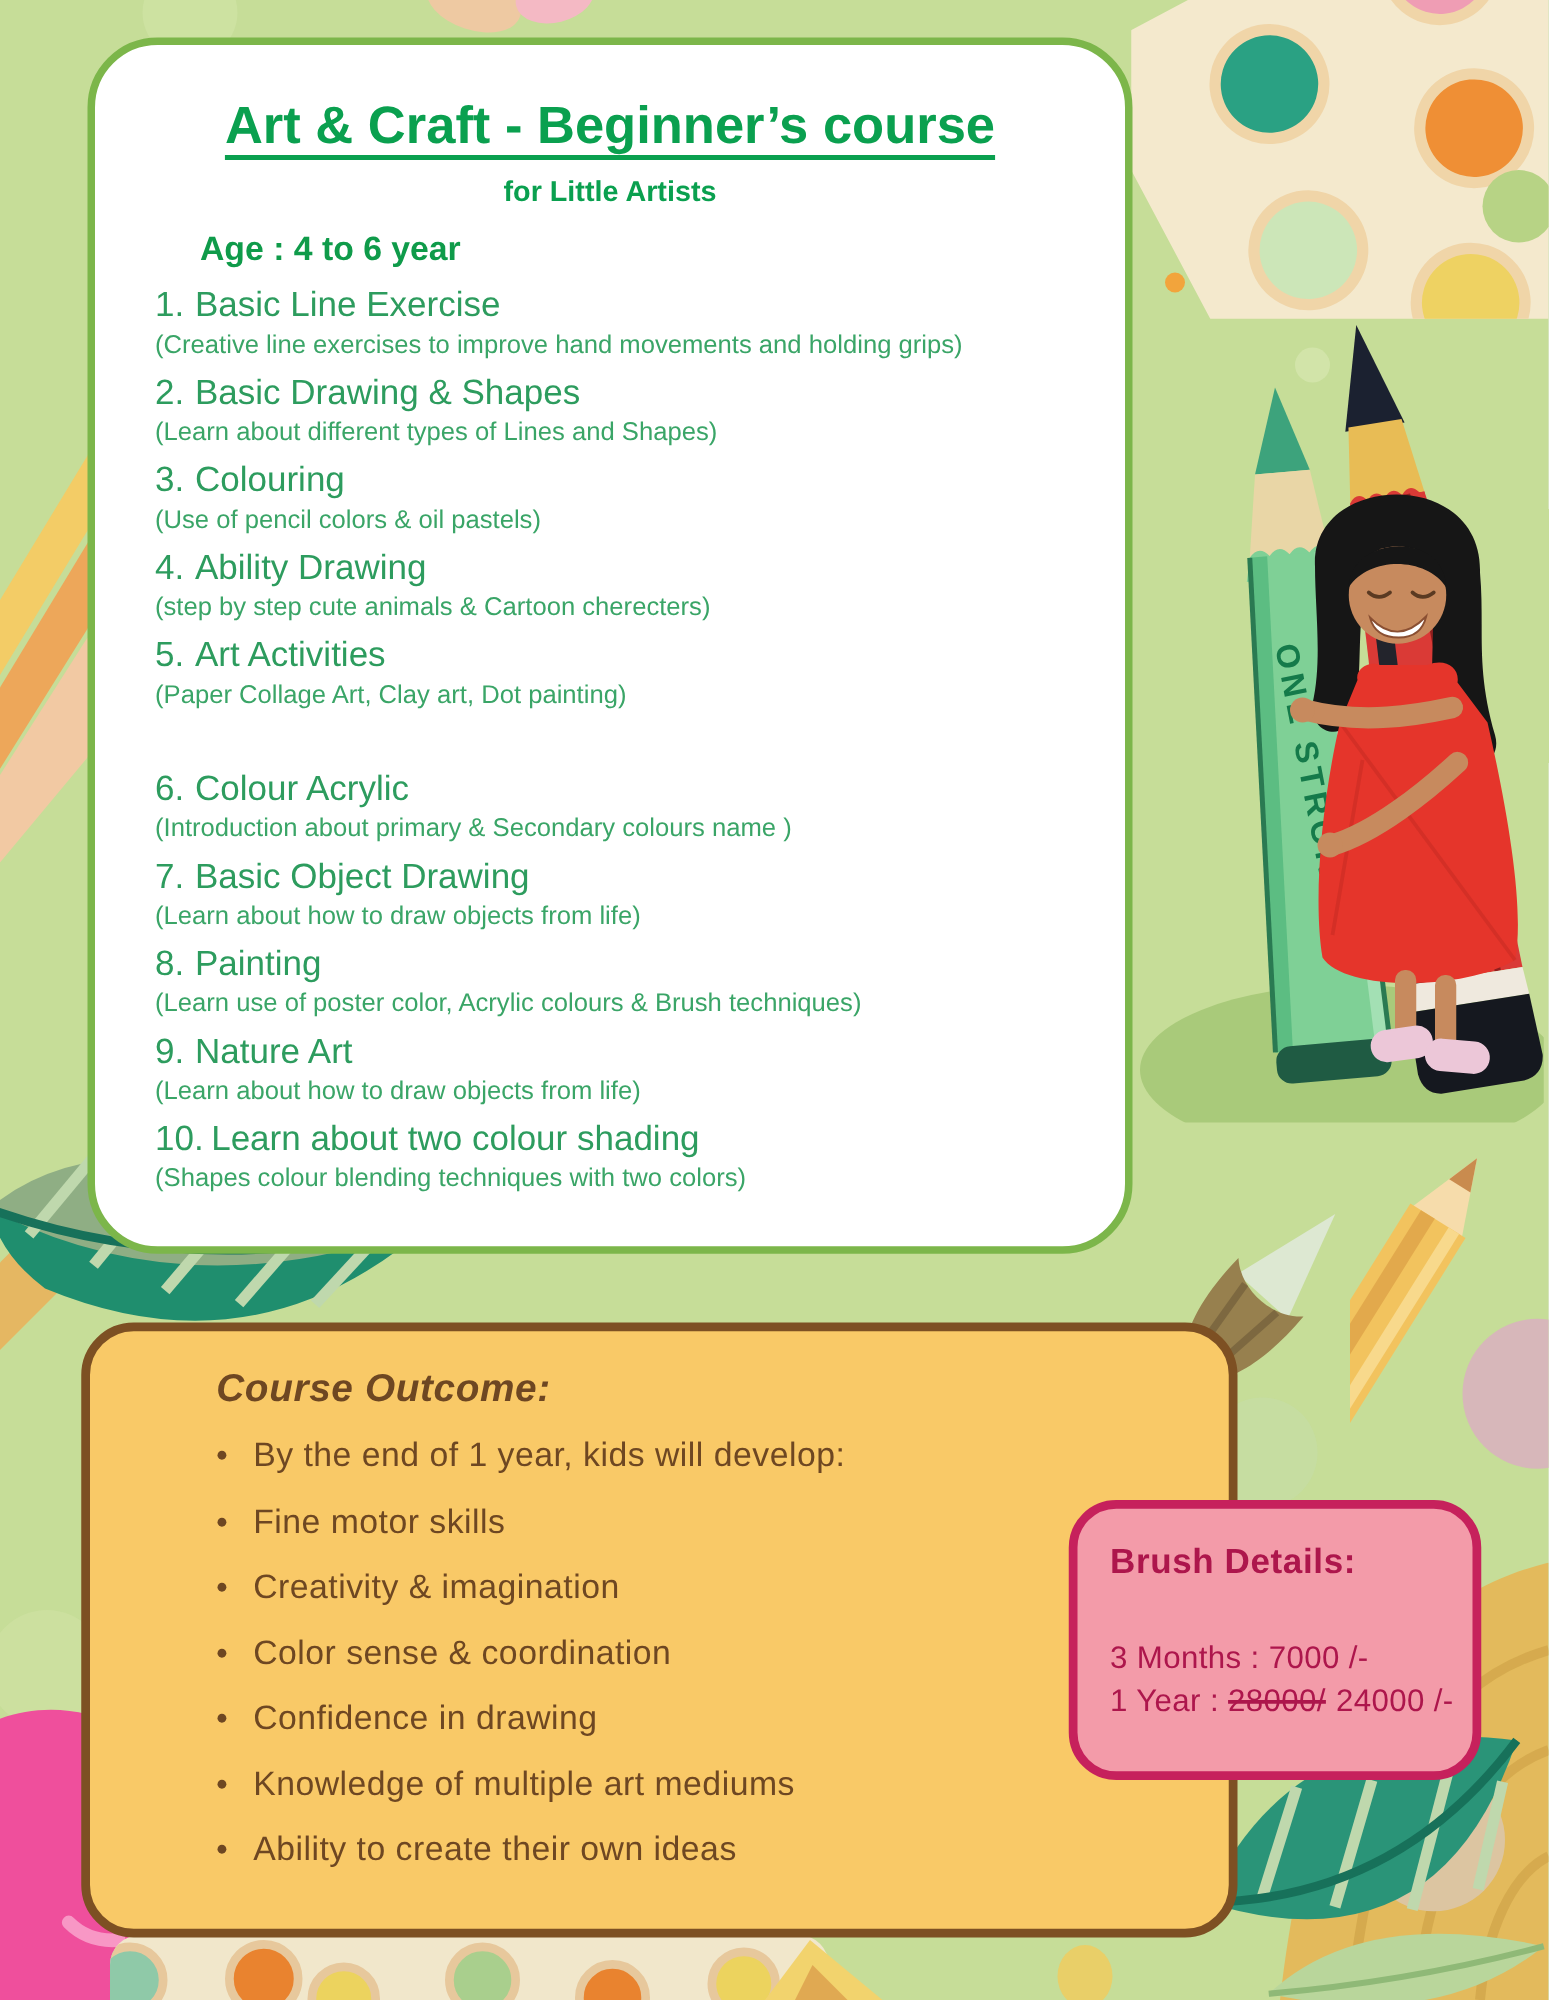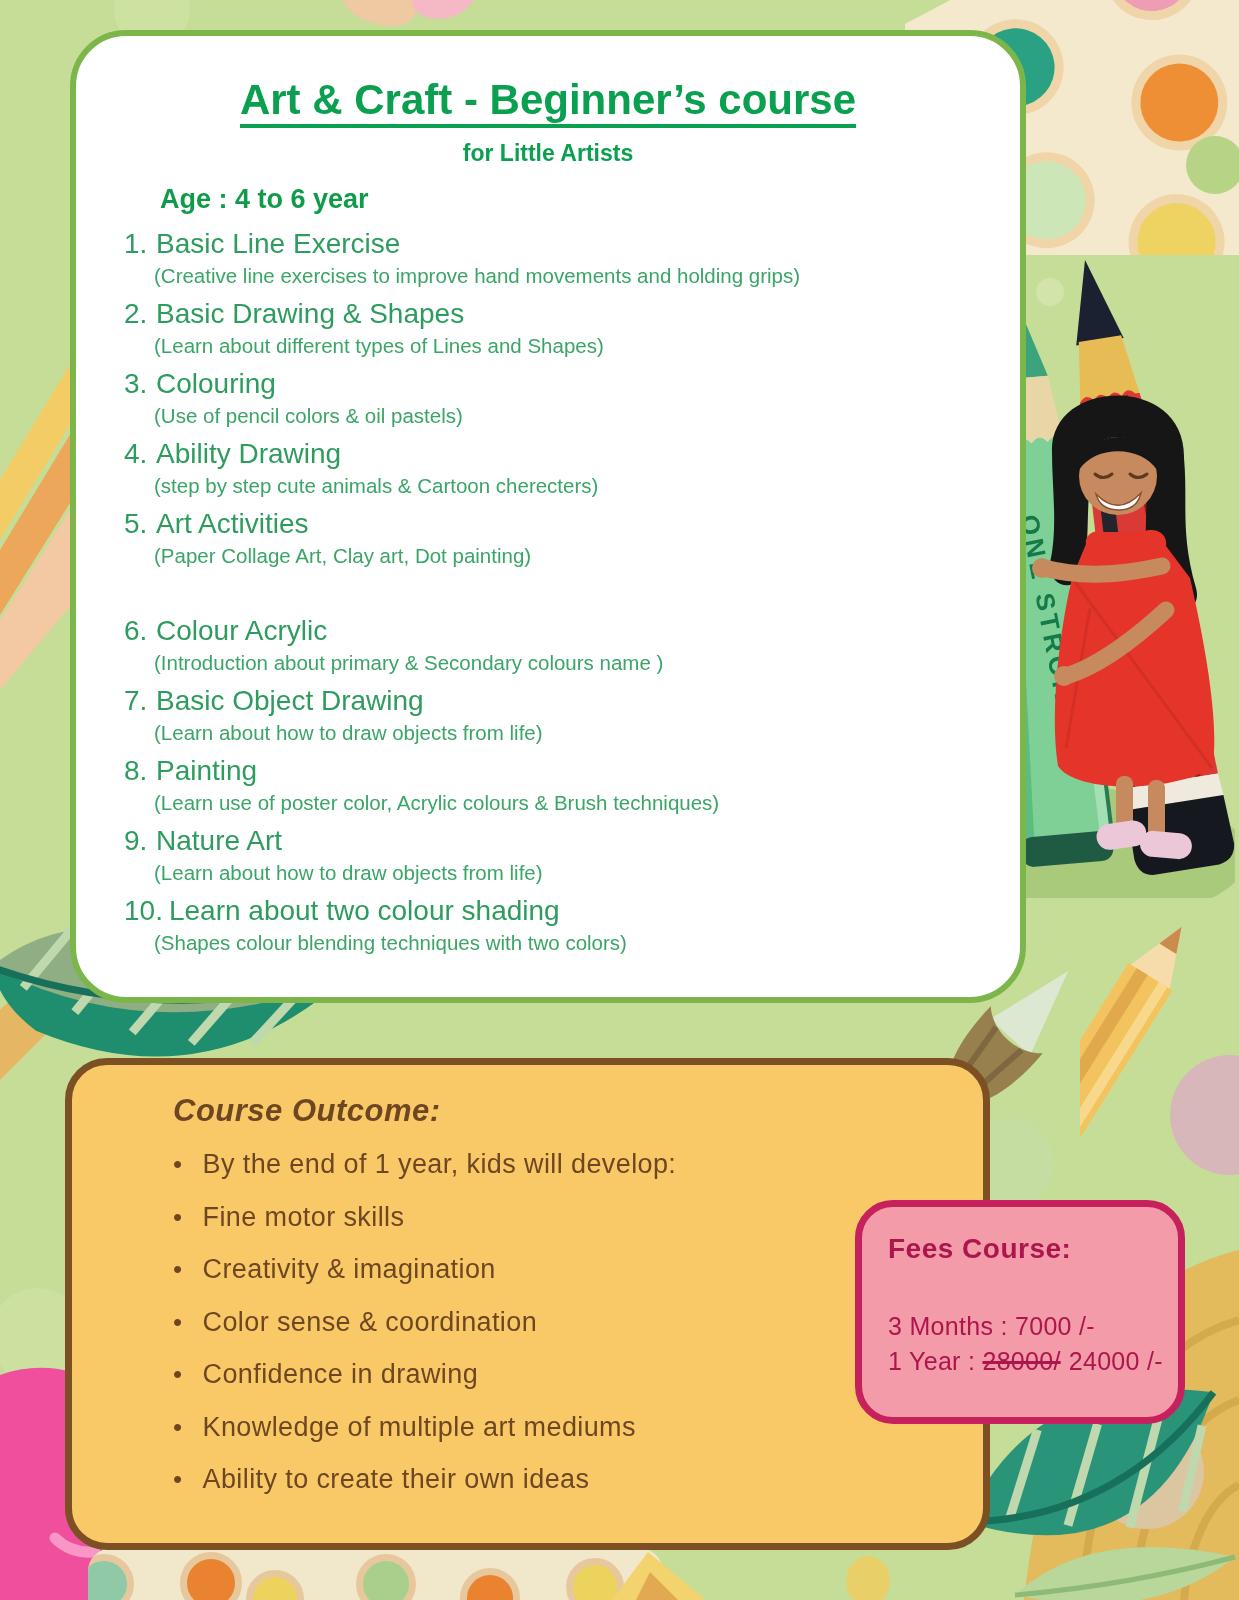--- a/index.html
+++ b/index.html
@@ -5,42 +5,42 @@
   html,body{margin:0;padding:0;background:#e9eef0;}
   #canvas{
     position:relative; width:1239px; height:1600px; overflow:hidden;
     background:#c6dd98;
     font-family:"Liberation Sans", sans-serif;
   }
   .abs{position:absolute;}
 
   
   .course-card{
-    left:70px; top:30px; width:956px; height:973px;
+    left:70px; top:30px; width:836px; height:973px;
     background:#ffffff; border:6px solid #7cb64a; border-radius:56px;
     box-sizing:border-box;
   }
   .course-title{
     left:0; right:0; top:40px; text-align:center;
     font-size:42px; font-weight:bold; color:#0aa04f; letter-spacing:0px;
     text-decoration:underline; text-decoration-thickness:4px; text-underline-offset:10px;
   }
   .course-subtitle{
     left:0; right:0; top:104px; text-align:center;
     font-size:23px; font-weight:bold; color:#0aa04f;
     text-decoration-thickness:3px; text-underline-offset:5px;
   }
   .age-label{ left:84px; top:148px; font-size:27px; font-weight:bold; color:#0f9b4a;}
   .duration-label{ left:438px; top:148px; font-size:27px; font-weight:bold; color:#0f9b4a;}
   .course-list{ left:48px; top:190px; width:716px;}
   .item{ margin-bottom:7px;}
   .item.gap-before{ margin-top:44px;}
   .item-title{ display:flex; font-size:28px; line-height:36px; color:#2d9c5e;}
   .item-num{ min-width:26px; margin-right:6px;}
-  .item-desc{ margin-left:30px; font-size:20.5px; line-height:27px; color:#3aa567;}
+  .item-desc{ font-size:20.5px; line-height:27px; color:#3aa567;}
 
   
   .outcome-card{
     left:65px; top:1058px; width:925px; height:492px;
     background:#f9c967; border:7px solid #7d5023; border-radius:42px;
     box-sizing:border-box;
   }
   .outcome-heading{
     left:101px; top:28px; font-size:31px; font-weight:bold; font-style:italic;
     color:#6e4722; letter-spacing:0.5px;
@@ -358,21 +358,21 @@
           <span>Knowledge of multiple art mediums</span>
         </div>
       <div class="outcome-bullet">
           <span class="bullet-dot">•</span>
           <span>Ability to create their own ideas</span>
         </div>
     </div>
   </div>
 
   <div class="abs fees-card">
-    <div class="abs fees-heading">Fees Course:</div>
+    <div class="abs fees-heading">Brush Details:</div>
     <div class="abs fees-lines">
       <div>3 Months : 7000 /-</div>
       <div>
         <span>1 Year : </span><span class="strike">28000/</span><span class="new-price">24000 /-</span>
       </div>
     </div>
   </div>
 
 </div>
 

